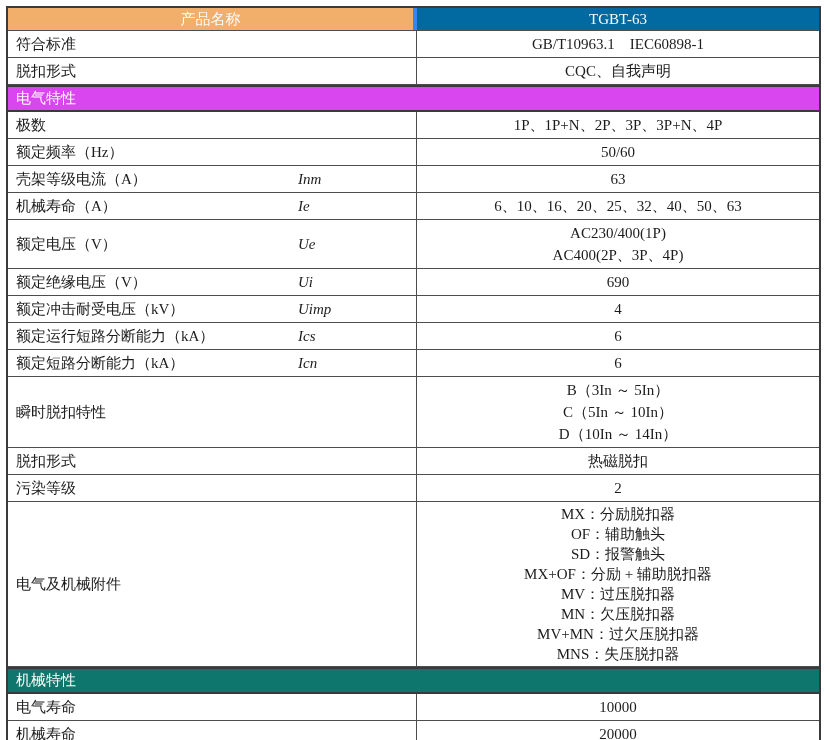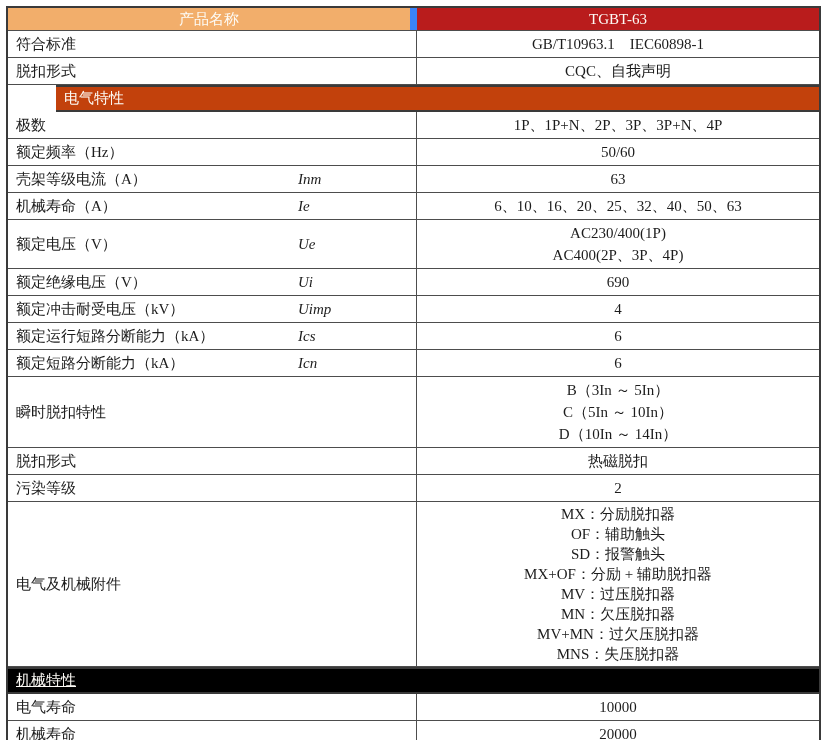--- a/index.html
+++ b/index.html
@@ -19,55 +19,55 @@
   .cell.value{justify-content:center;flex-direction:column;padding:2px 4px;text-align:center;}
   .line{line-height:22px;white-space:pre-wrap;}
   .compact .line{line-height:20px;}
   .sym{position:absolute;left:290px;top:50%;transform:translateY(-50%);font-style:italic;}
   
   .title-row{display:grid;grid-template-columns:409px 1fr;border-bottom:1px solid #4d4d4d;}
   .title-cell{
     display:flex;align-items:center;justify-content:center;
     min-height:22px;font-size:15px;color:#fdfbf6;box-sizing:border-box;
   }
-  .title-cell.left{border-right:7px solid #3b82f6;}
+  .title-cell.left{border-right:4px solid #3b82f6;}
   
   .section-row{
     display:block;min-height:21px;line-height:21px;
     border-top:2px solid #3a3a3a;border-bottom:2px solid #3a3a3a;
     color:#fdfbf6;font-size:15px;padding:1px 0 1px 8px;box-sizing:border-box;
   }
 </style>
 </head>
 <body>
 
 <div class="sheet">
   <div class="spec-table">
     <div class="title-row">
       <div class="title-cell left" style="background: rgb(242, 174, 107);">产品名称</div>
-      <div class="title-cell" style="background: #b91c1c;">TGBT-63</div>
+      <div class="title-cell" style="background: #0369a1;">TGBT-63</div>
     </div>
     <div id="rows-host">
         <div class="row">
           <div class="cell label">
             <span>符合标准</span>
           </div>
           <div class="cell value">
             <div class="line">GB/T10963.1    IEC60898-1</div>
           </div>
         </div>
         <div class="row">
           <div class="cell label">
             <span>脱扣形式</span>
           </div>
           <div class="cell value">
             <div class="line">CQC、自我声明</div>
           </div>
         </div>
-        <div class="section-row" style="background: #c2410c; margin-left: 48px;"><span>电气特性</span></div>
+        <div class="section-row" style="background: #d946ef;"><span>电气特性</span></div>
         <div class="row">
           <div class="cell label">
             <span>极数</span>
           </div>
           <div class="cell value">
             <div class="line">1P、1P+N、2P、3P、3P+N、4P</div>
           </div>
         </div>
         <div class="row">
           <div class="cell label">
@@ -175,21 +175,21 @@
             <div class="line">MX：分励脱扣器</div>
             <div class="line">OF：辅助触头</div>
             <div class="line">SD：报警触头</div>
             <div class="line">MX+OF：分励 + 辅助脱扣器</div>
             <div class="line">MV：过压脱扣器</div>
             <div class="line">MN：欠压脱扣器</div>
             <div class="line">MV+MN：过欠压脱扣器</div>
             <div class="line">MNS：失压脱扣器</div>
           </div>
         </div>
-        <div class="section-row" style="background: #000000; text-decoration: underline;"><span>机械特性</span></div>
+        <div class="section-row" style="background: #0f766e;"><span>机械特性</span></div>
         <div class="row">
           <div class="cell label">
             <span>电气寿命</span>
           </div>
           <div class="cell value">
             <div class="line">10000</div>
           </div>
         </div>
         <div class="row">
           <div class="cell label">

